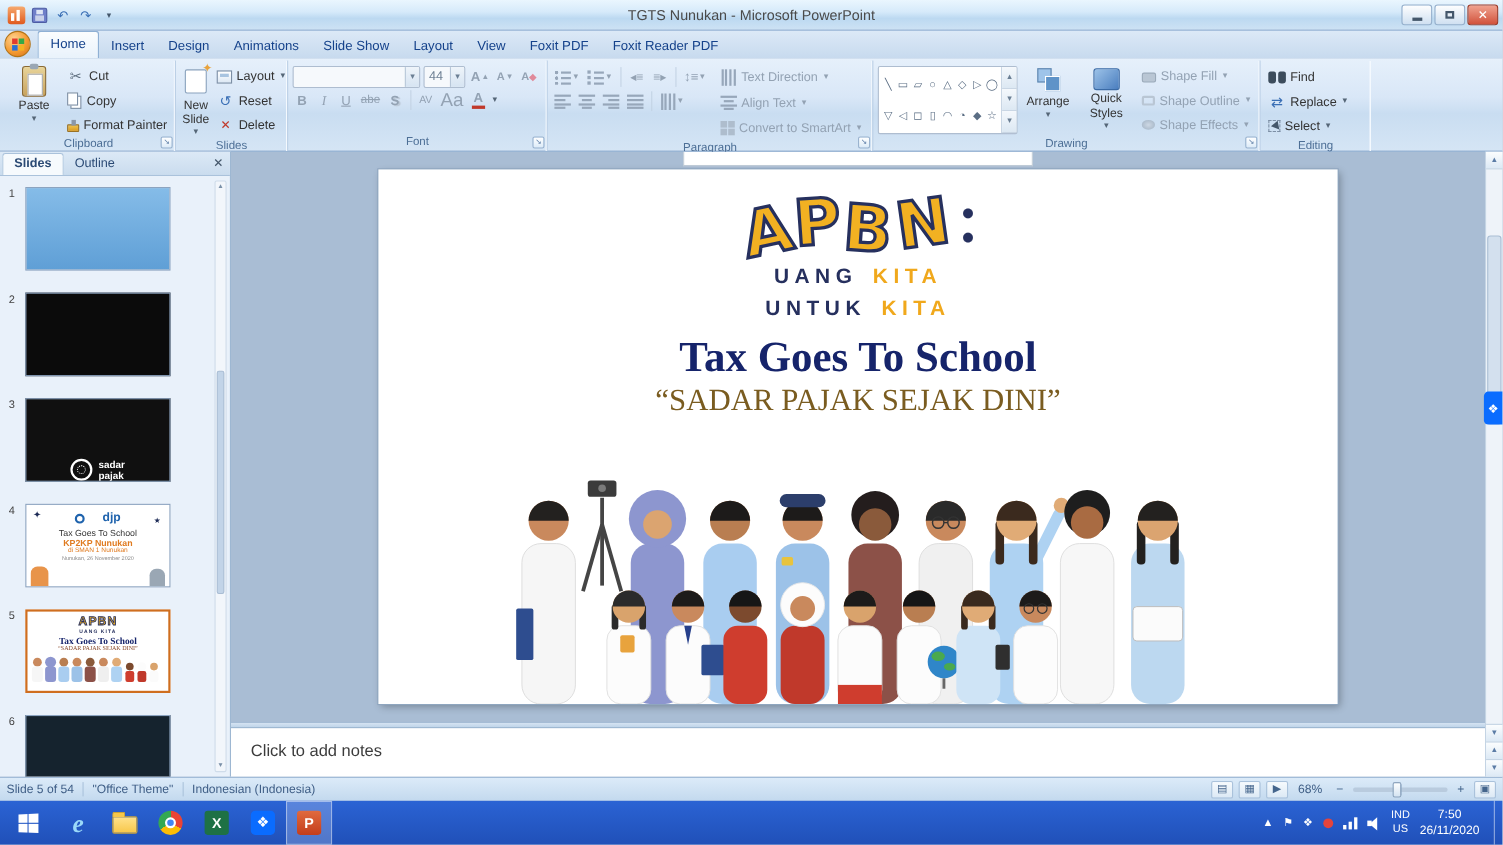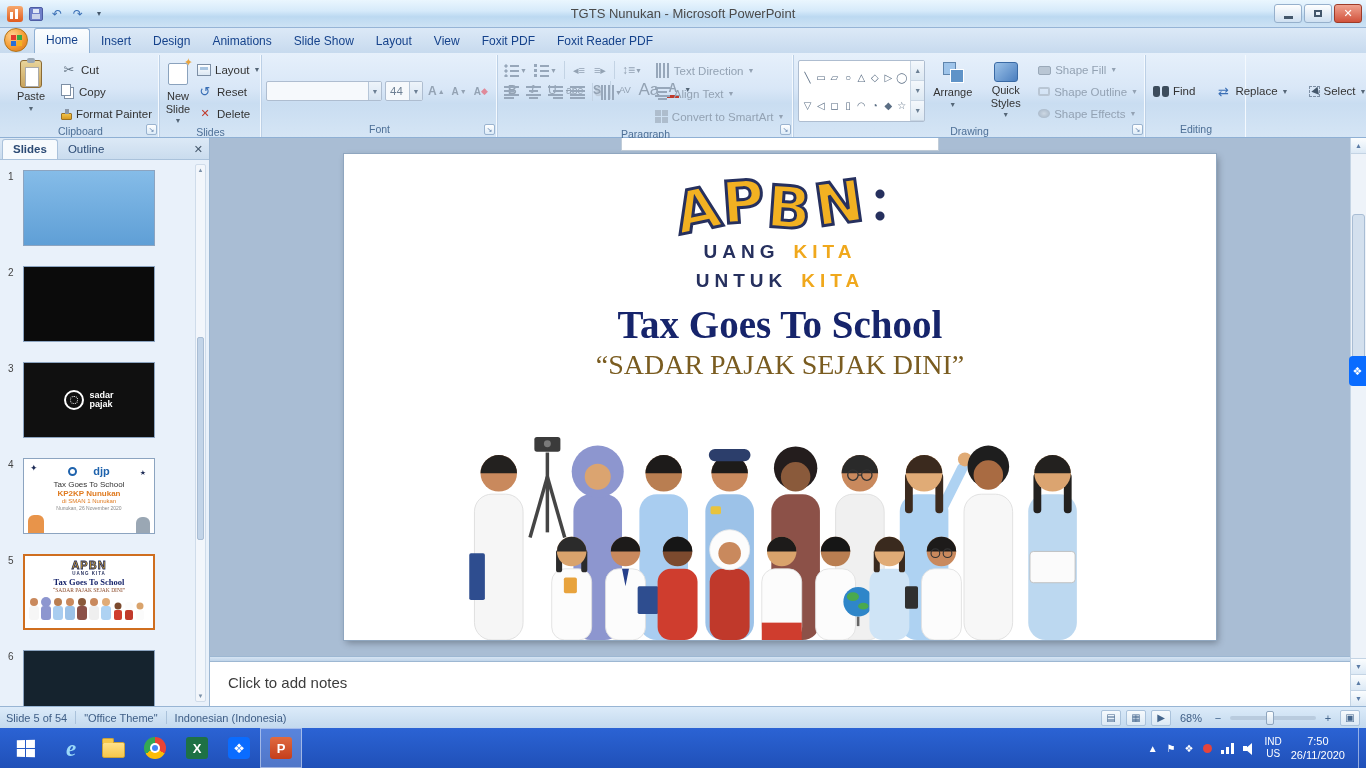--- a/index.html
+++ b/index.html
@@ -32,21 +32,21 @@
 .office-grid i:nth-child(1){background:#e23c2e}.office-grid i:nth-child(2){background:#36a946}
 .office-grid i:nth-child(3){background:#2a6fd4}.office-grid i:nth-child(4){background:#f4b223}
 .rtabs{display:flex;align-items:flex-end;height:100%}
 .rtab{padding:4px 11px 5px;font-size:12px;color:#15428b;white-space:nowrap}
 .rtab.active{background:linear-gradient(#fbfdfe,#e9f2fb);border:1px solid #8fb0d4;border-bottom:none;border-radius:3px 3px 0 0;padding-bottom:6px}
 
 
 .ribbon{height:85px;background:linear-gradient(#e6f0fb,#d9e7f7 42%,#c9ddf1 60%,#d5e5f5);border-bottom:1px solid #8fb0d4;display:flex;align-items:stretch;padding:2px 0 0 2px;flex:none}
 .rgroup{position:relative;display:flex;flex-direction:column;padding:2px 4px 0;border-right:1px solid #bcd0e6;box-shadow:inset -2px 0 0 -1px #f4f9fe;flex:none}
 .rg-content{flex:1;display:flex;align-items:flex-start;gap:2px}
-.rg-content.col{align-items:center;gap:14px}
+.rg-content.col{flex-direction:column;align-items:flex-start;gap:1px}
 .rg-label{height:15px;font-size:10.5px;color:#4d6f96;text-align:center;line-height:15px}
 .launcher{position:absolute;right:2px;bottom:2px;width:11px;height:11px;border:1px solid #9ab3cf;border-radius:2px;background:linear-gradient(#fff,#dcebf8);color:#5b7ca6;font-size:7px;line-height:9px;text-align:center}
 .bigbtn{display:flex;flex-direction:column;align-items:center;width:52px;padding:3px 1px 1px;font-size:11px;color:#333;text-align:center;line-height:1.15;border-radius:3px;gap:2px}
 .smallbtn{display:flex;align-items:center;gap:4px;height:21px;padding:0 3px;font-size:11.5px;color:#333;border-radius:2px;white-space:nowrap}
 .stack{display:flex;flex-direction:column;justify-content:flex-start;gap:1px;padding-top:2px}
 .caret{font-size:7px;color:#567;line-height:1}
 .disabled,.disabled span{color:#93a2b3}
 .sic{width:16px;height:16px;display:inline-flex;align-items:center;justify-content:center;font-size:13px;flex:none;color:#607080}
 
 
@@ -130,21 +130,21 @@
 .ptab{padding:3px 10px 4px;font-size:11.5px;color:#2b4a74}
 .ptab.active{background:#f6fafd;border:1px solid #aac2db;border-bottom:none;border-radius:3px 3px 0 0;font-weight:bold}
 .ptab-close{margin-left:auto;margin-bottom:4px;margin-right:6px;font-size:11px;color:#44576b;line-height:1}
 .thumbs{flex:1;overflow:hidden;padding:10px 18px 0 8px;position:relative}
 .thumb-row{display:flex;align-items:flex-start;margin-bottom:20px}
 .thumb-num{width:15px;font-size:10px;color:#444;padding-top:1px;flex:none}
 .thumb-box{width:132px;height:76px;background:#fff;border:1px solid #8ca4c0;position:relative;overflow:hidden;flex:none}
 .thumb-box.sel{border:2px solid #cf6e1f}
 .t1{background:linear-gradient(#85bce8,#5f9fd6)}
 .t2{background:#0b0b0b}
-.t3{background:#101010;display:flex;align-items:center;justify-content:center;gap:5px}
+.t3{background:#101010;display:flex;align-items:flex-end;justify-content:center;gap:5px}
 .sp-circle{width:20px;height:20px;border:2px solid #fff;border-radius:50%;position:relative}
 .sp-circle::before{content:"";position:absolute;inset:4px;border:1.5px dotted #fff;border-radius:50%}
 .sp-words{display:flex;flex-direction:column;line-height:1.05}
 .sp-words span{color:#fff;font-size:9px;font-weight:bold}
 .t4{display:flex;flex-direction:column;align-items:center;padding-top:6px}
 .djp-row{display:flex;align-items:center;gap:16px}
 .djp-ring{width:9px;height:9px;border:2.5px solid #1f63ad;border-radius:50%}
 .djp-text{color:#1f63ad;font-weight:bold;font-size:11px}
 .t4-line1{font-size:8px;color:#333;margin-top:3px}
 .t4-line2{font-size:8px;color:#e07b20;font-weight:bold}

